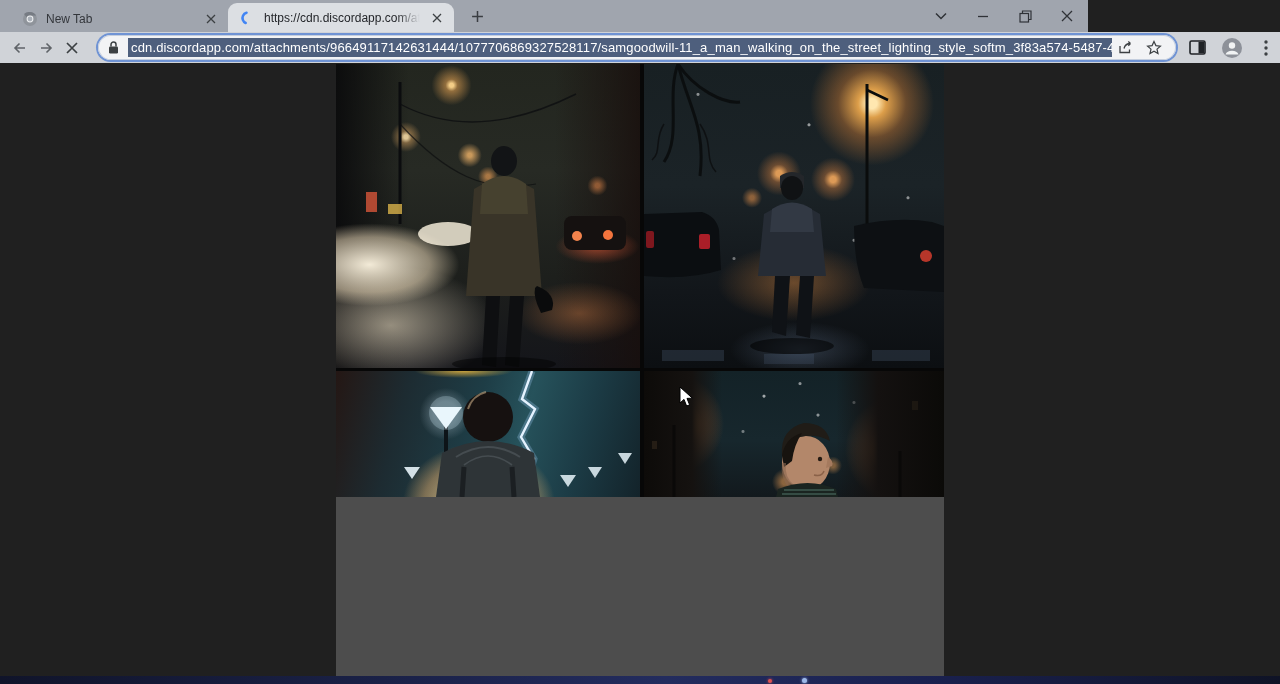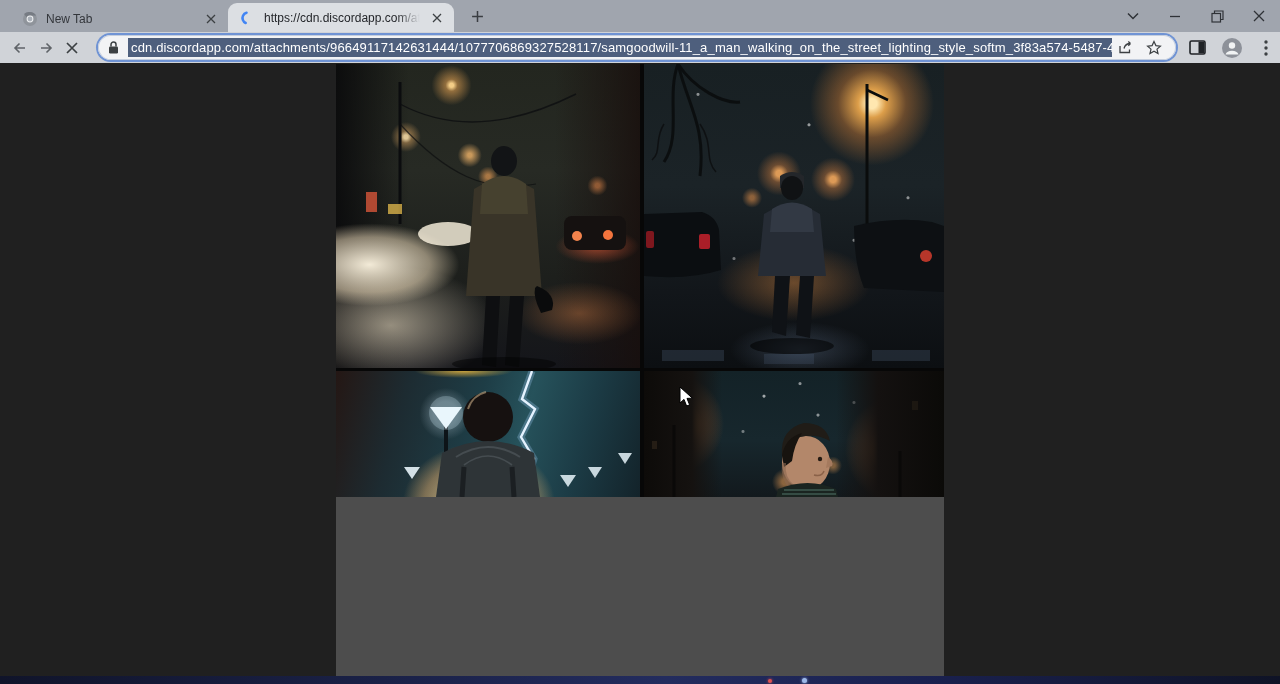--- a/index.html
+++ b/index.html
@@ -1,20 +1,20 @@
 <!DOCTYPE html>
 <html><head>
 <meta charset="utf-8">
 <style>
   html,body{margin:0;padding:0;background:#000;}
   *{box-sizing:border-box;font-family:"Liberation Sans",sans-serif;}
   .screen{position:relative;width:1280px;height:684px;overflow:hidden;background:#202020;}
 
   
-  .tabstrip{position:absolute;left:0;top:0;width:1280px;height:32px;background:#a0a5ae;display:flex;align-items:flex-end;}
+  .tabstrip{position:absolute;left:0;top:0;width:1088px;height:32px;background:#a0a5ae;display:flex;align-items:flex-end;}
   .tab{display:flex;align-items:center;gap:8px;padding:0 8px 0 12px;}
   .tab-inactive{margin-left:10px;width:218px;height:27px;border-radius:8px 8px 0 0;}
   .tab-active{width:226px;height:29px;background:#dcdfe3;border-radius:9px 9px 0 0;}
   .tab-title{flex:1;font-size:12px;color:#33363b;white-space:nowrap;overflow:hidden;}
   .tab-active .tab-title{color:#24262a;-webkit-mask-image:linear-gradient(90deg,#000 85%,transparent);mask-image:linear-gradient(90deg,#000 85%,transparent);}
   .tab-close{width:18px;height:18px;display:flex;align-items:center;justify-content:center;border-radius:50%;flex:none;}
   .icon16{width:16px;height:16px;flex:none;display:block;}
   .newtab-btn{width:26px;height:26px;margin:0 0 3px 10px;display:flex;align-items:center;justify-content:center;border-radius:50%;}
   .winctl{margin-left:auto;display:flex;height:32px;}
   .winbtn{width:42px;height:32px;display:flex;align-items:center;justify-content:center;}

